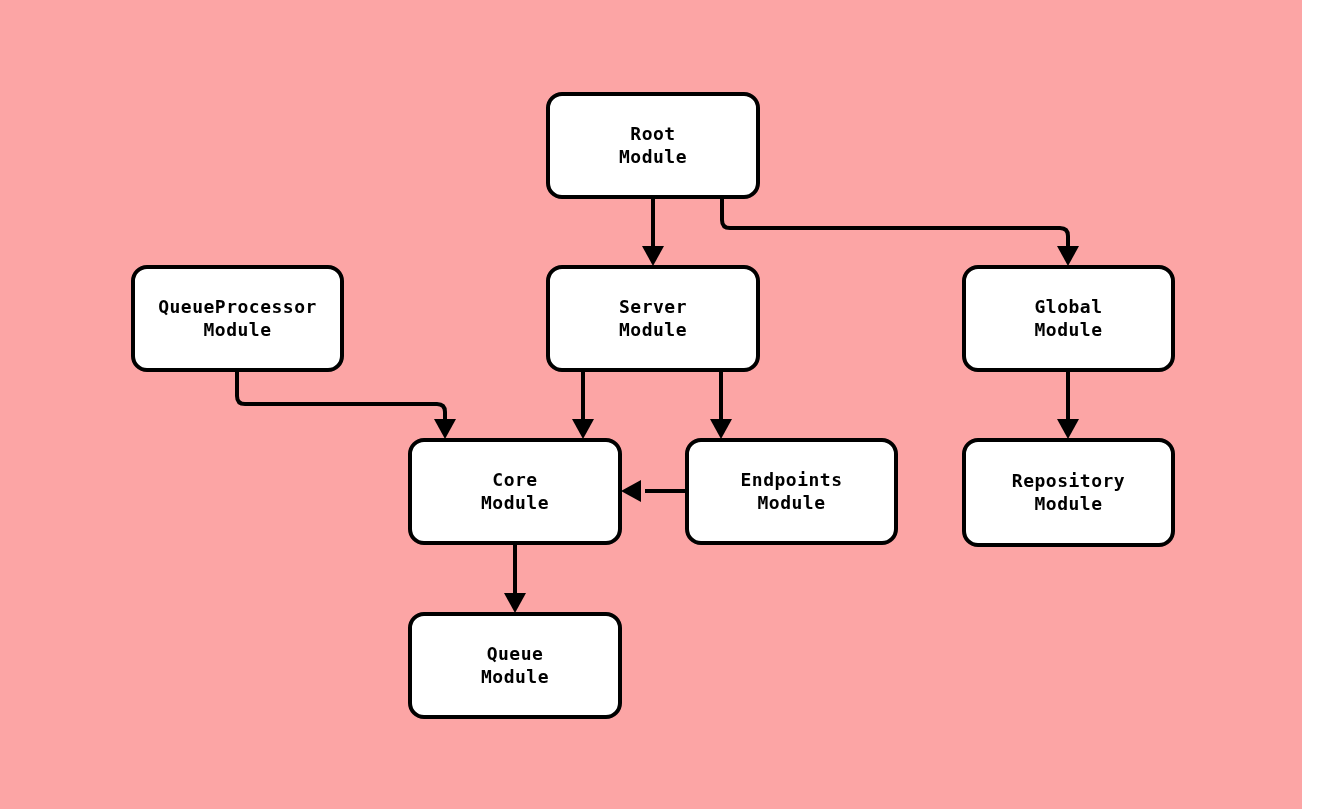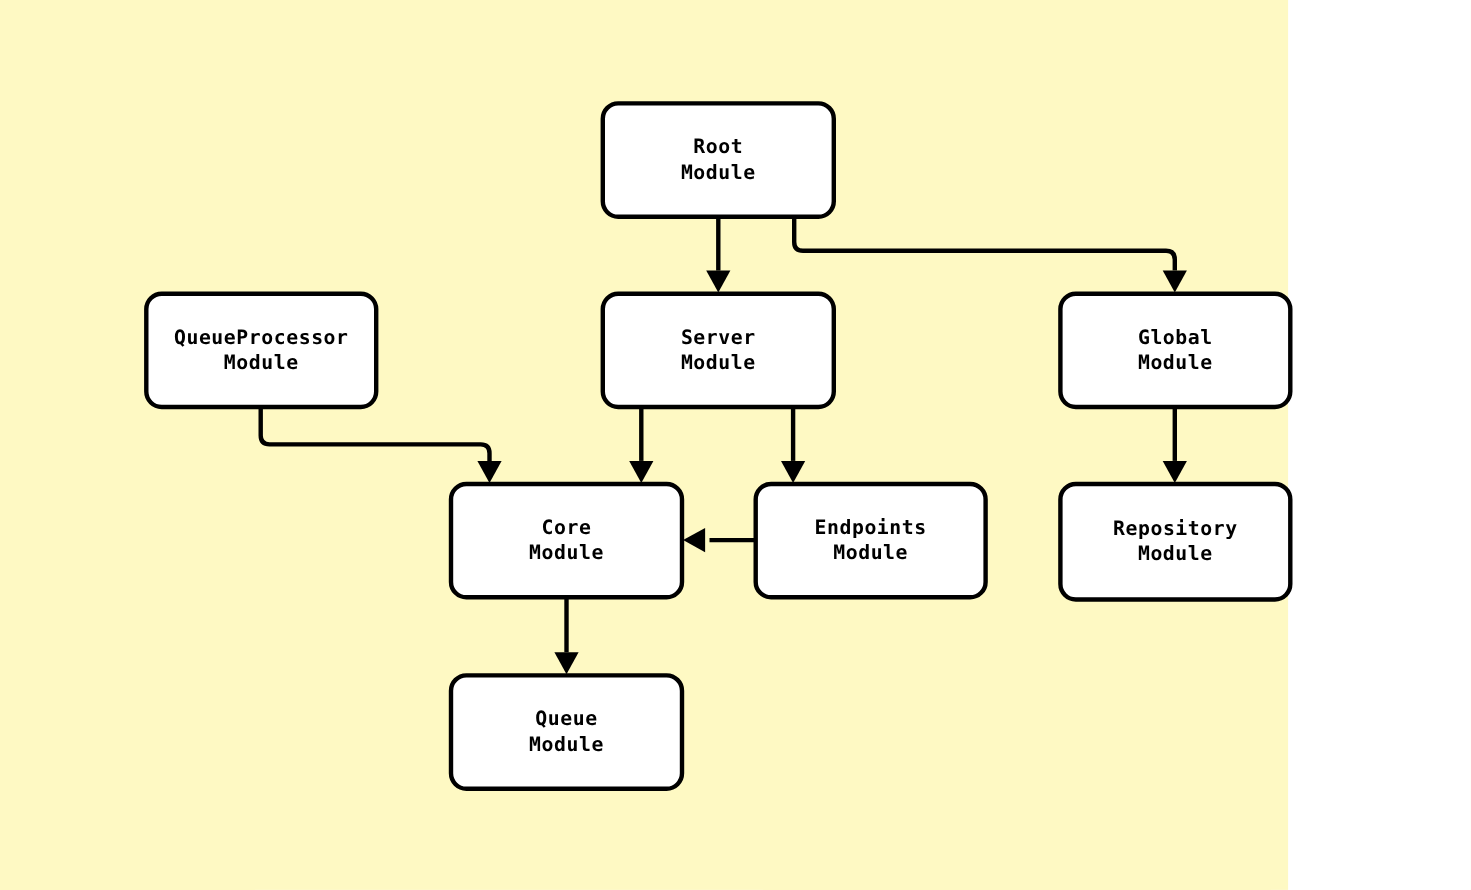--- a/index.html
+++ b/index.html
@@ -8,23 +8,23 @@
     background: #ffffff;
   }
   body {
     width: 1337px;
     height: 809px;
     overflow: hidden;
     font-family: "DejaVu Sans Mono", "Liberation Mono", monospace;
   }
   #diagram-root {
     position: relative;
-    width: 1171px;
+    width: 1302px;
     height: 809px;
-    background: #fef9c3;
+    background: #fca5a5;
   }
   svg#diagram-canvas {
     display: block;
     width: 1337px;
     height: 809px;
   }
   .node-box {
     fill: #ffffff;
     stroke: #000000;
     stroke-width: 4;

